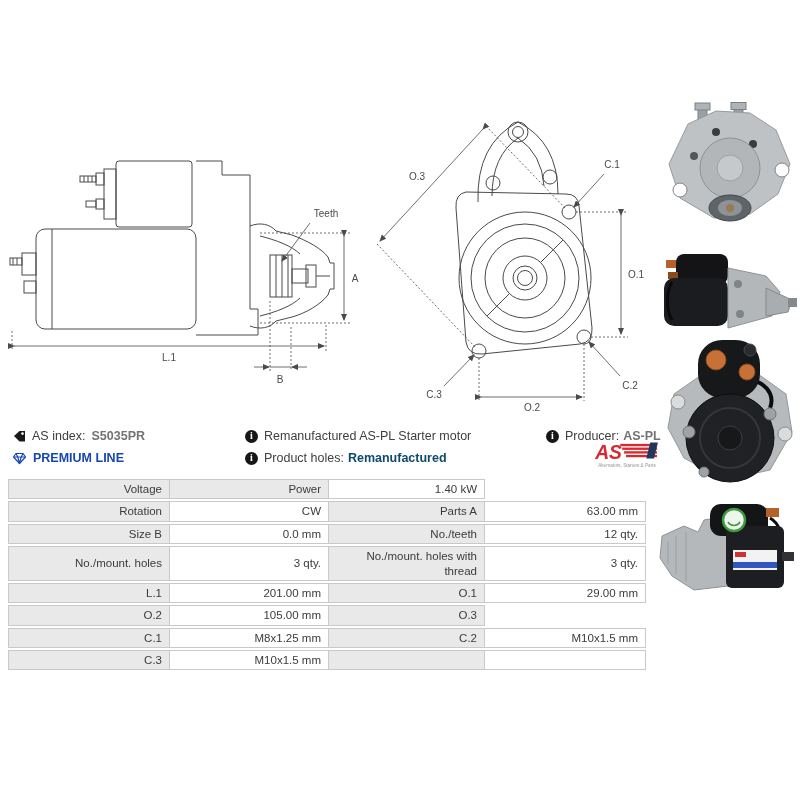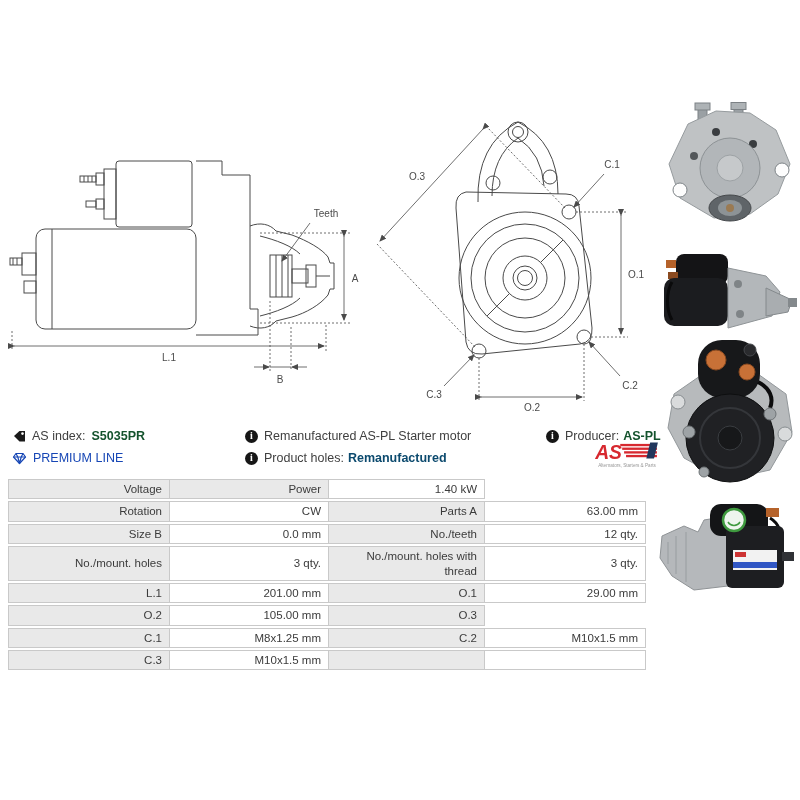--- a/index.html
+++ b/index.html
@@ -2,22 +2,22 @@
 <html><head>
 <meta charset="utf-8">
 <style>
   html,body{margin:0;padding:0;background:#fff;}
   body{width:800px;height:800px;font-family:"Liberation Sans",sans-serif;position:relative;}
   .page{position:absolute;left:0;top:0;width:800px;height:800px;background:#fff;overflow:hidden;}
   .abs{position:absolute;}
 
   
   .info-line{position:absolute;display:flex;align-items:center;gap:6px;font-size:12.5px;color:#3f3f3f;white-space:nowrap;}
-  .bold{font-weight:bold;color:#14532d;}
-  .premium{color:#1646b5;font-weight:normal;font-size:12.5px;}
+  .bold{font-weight:bold;color:#737373;}
+  .premium{color:#1646b5;font-weight:bold;font-size:12.5px;}
   .green{color:#0c4a6e;font-weight:bold;}
   .info-icon{width:13px;height:13px;border-radius:50%;background:#161616;color:#fff;
     display:inline-flex;align-items:center;justify-content:center;
     font-family:"Liberation Serif",serif;font-weight:bold;font-size:10px;line-height:1;flex:0 0 auto;}
 
   
   .spec{position:absolute;left:8px;top:479px;width:638px;}
   .spec-row{display:grid;grid-template-columns:162px 159px 156px 161px;margin-bottom:2px;}
   .cell{border:1px solid #c9c9c9;background:#fff;font-size:11.5px;line-height:1.25;color:#3b3b3b;
     display:flex;align-items:center;justify-content:flex-end;text-align:right;

